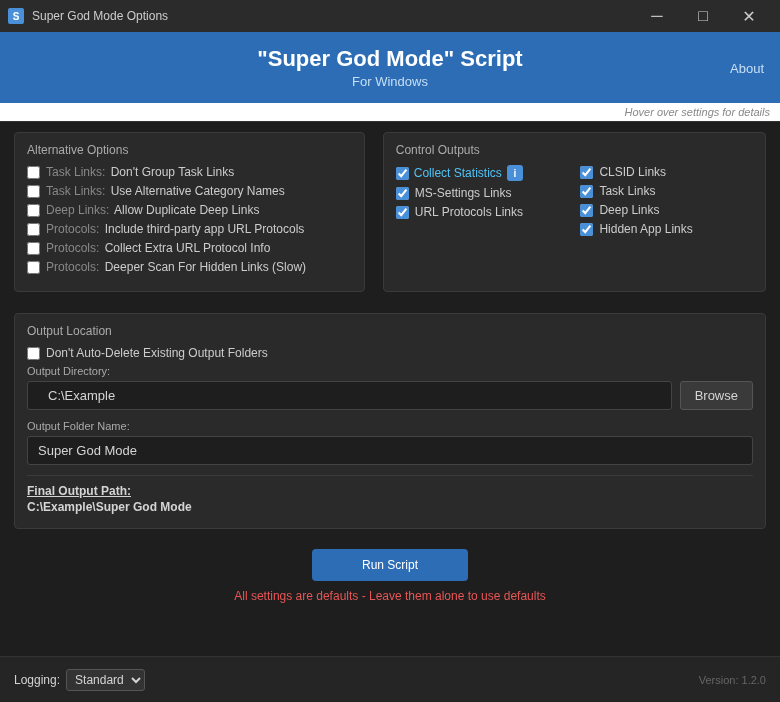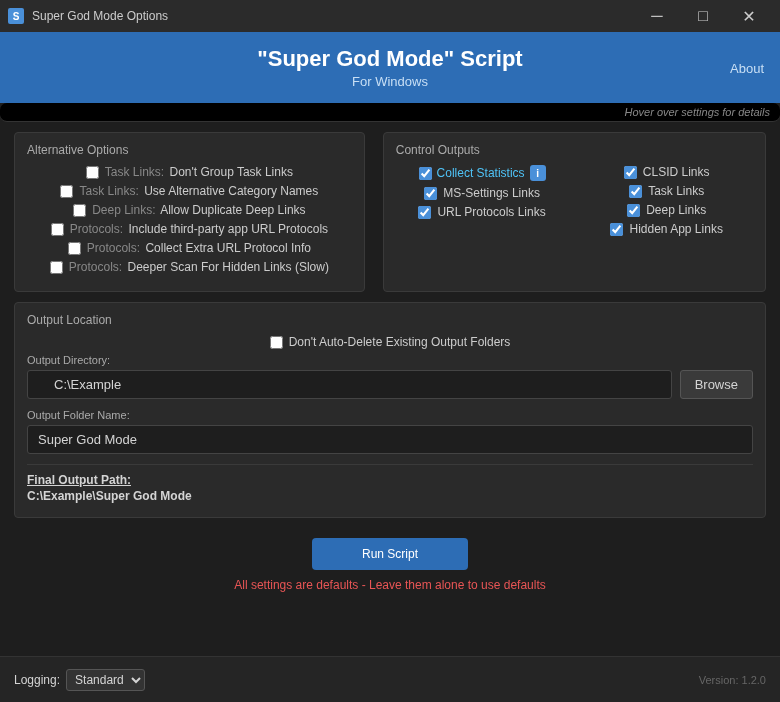--- a/index.html
+++ b/index.html
@@ -79,40 +79,39 @@
       right: 16px;
       top: 50%;
       transform: translateY(-50%);
       color: #c8dff5;
       cursor: pointer;
       font-size: 13px;
     }
 
     
     .hover-hint {
-      background: #000000;
+      background: #ffffff;
       text-align: right;
       padding: 3px 10px;
       font-size: 11px;
       color: #888;
       font-style: italic;
       border-bottom: 1px solid #333;
-      border-radius: 7px;
     }
 
     
     .main-content {
       padding: 10px 14px;
     }
 
     
     .panels-row {
       display: flex;
       gap: 18px;
-      margin-bottom: 10px;
+      margin-bottom: 21px;
     }
 
     .panel {
       background: #2a2a2a;
       border: 1px solid #3a3a3a;
       border-radius: 4px;
       padding: 10px 12px 12px 12px;
     }
     .panel-left {
       flex: 1;
@@ -127,21 +126,20 @@
       font-weight: 500;
     }
 
     
     .checkbox-row {
       display: flex;
       align-items: center;
       gap: 6px;
       margin-bottom: 5px;
       font-size: 12px;
-      justify-content: center;
     }
     .checkbox-row input[type="checkbox"] {
       width: 13px;
       height: 13px;
       accent-color: #4a90d9;
       cursor: pointer;
       flex-shrink: 0;
     }
     .checkbox-label {
       color: #ccc;
@@ -198,21 +196,21 @@
     .input-row {
       display: flex;
       gap: 8px;
       margin-bottom: 10px;
     }
     .text-input {
       flex: 1;
       background: #1e1e1e;
       border: 1px solid #444;
       color: #d4d4d4;
-      padding: 6px 26px;
+      padding: 6px 20px;
       font-size: 13px;
       border-radius: 3px;
       outline: none;
     }
     .browse-btn {
       background: #3a3a3a;
       border: 1px solid #555;
       color: #d4d4d4;
       padding: 6px 14px;
       border-radius: 3px;

